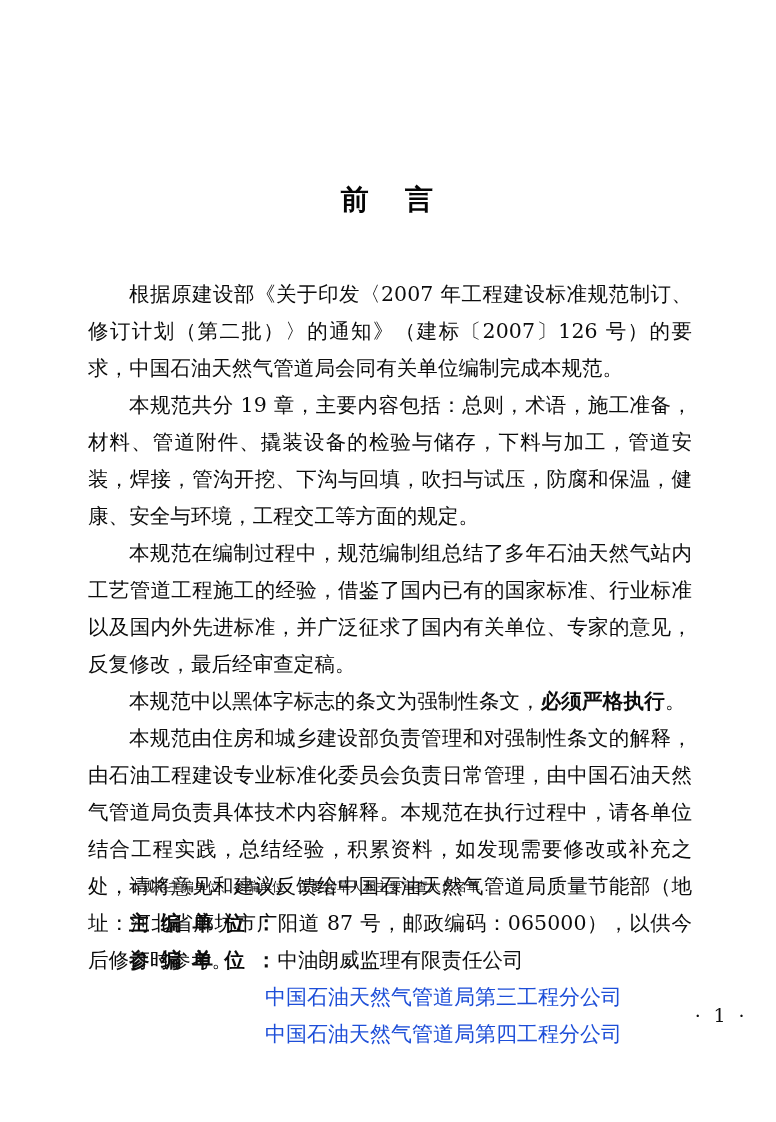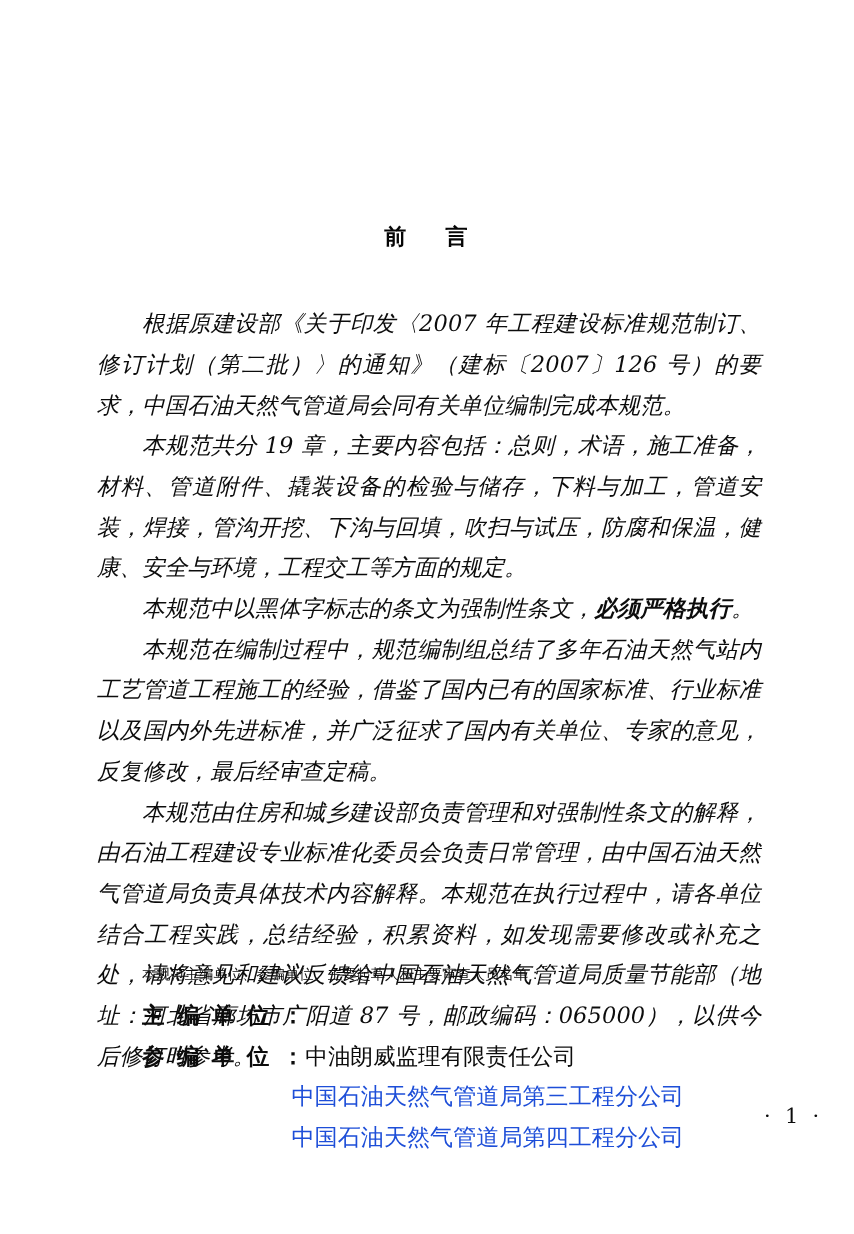--- a/index.html
+++ b/index.html
@@ -22,36 +22,34 @@
     background: #ffffff;
   }
 
   
   .title {
     position: absolute;
     left: 0;
     right: 0;
     top: 183px;
     text-align: center;
-    font-size: 20px;
+    font-size: 28px;
     font-weight: 700;
     letter-spacing: 0.08em;
     line-height: 1.2;
     color: #050505;
-    margin-top: 20px;
   }
   .title .gap { display: inline-block; width: 34px; }
 
   
   .body-block {
     position: absolute;
     left: 88px;
     top: 276px;
     width: 604px;
-    font-style: italic;
   }
 
   .para {
     font-size: 20.5px;
     line-height: 37px;
     text-align: justify;
     text-justify: inter-character;
     text-indent: 41px;
     margin: 0;
     letter-spacing: 0.004em;
@@ -125,23 +123,23 @@
   <div class="title">
     <span>前</span><span class="gap"></span><span>言</span>
   </div>
 
   <div class="body-block">
 
     <p class="para">根据原建设部《关于印发〈2007 年工程建设标准规范制订、修订计划（第二批）〉的通知》（建标〔2007〕126 号）的要求，中国石油天然气管道局会同有关单位编制完成本规范。</p>
 
     <p class="para">本规范共分 19 章，主要内容包括：总则，术语，施工准备，材料、管道附件、撬装设备的检验与储存，下料与加工，管道安装，焊接，管沟开挖、下沟与回填，吹扫与试压，防腐和保温，健康、安全与环境，工程交工等方面的规定。</p>
 
+    <p class="para">本规范在编制过程中，规范编制组总结了多年石油天然气站内工艺管道工程施工的经验，借鉴了国内已有的国家标准、行业标准以及国内外先进标准，并广泛征求了国内有关单位、专家的意见，反复修改，最后经审查定稿。</p>
+
     <p class="para"><span>本规范中以黑体字标志的条文为强制性条文，</span><span class="strong-cn">必须严格执行</span><span>。</span></p>
-
-    <p class="para">本规范在编制过程中，规范编制组总结了多年石油天然气站内工艺管道工程施工的经验，借鉴了国内已有的国家标准、行业标准以及国内外先进标准，并广泛征求了国内有关单位、专家的意见，反复修改，最后经审查定稿。</p>
 
     <p class="para">本规范由住房和城乡建设部负责管理和对强制性条文的解释，由石油工程建设专业标准化委员会负责日常管理，由中国石油天然气管道局负责具体技术内容解释。本规范在执行过程中，请各单位结合工程实践，总结经验，积累资料，如发现需要修改或补充之处，请将意见和建议反馈给中国石油天然气管道局质量节能部（地址：河北省廊坊市广阳道 87 号，邮政编码：065000），以供今后修订时参考。</p>
 
   </div>
 
   <div class="list-block">
 
     <p class="list-intro">本规范主编单位、参编单位、主要起草人和主要审查人员名单：</p>
 
     <div class="unit-row">

